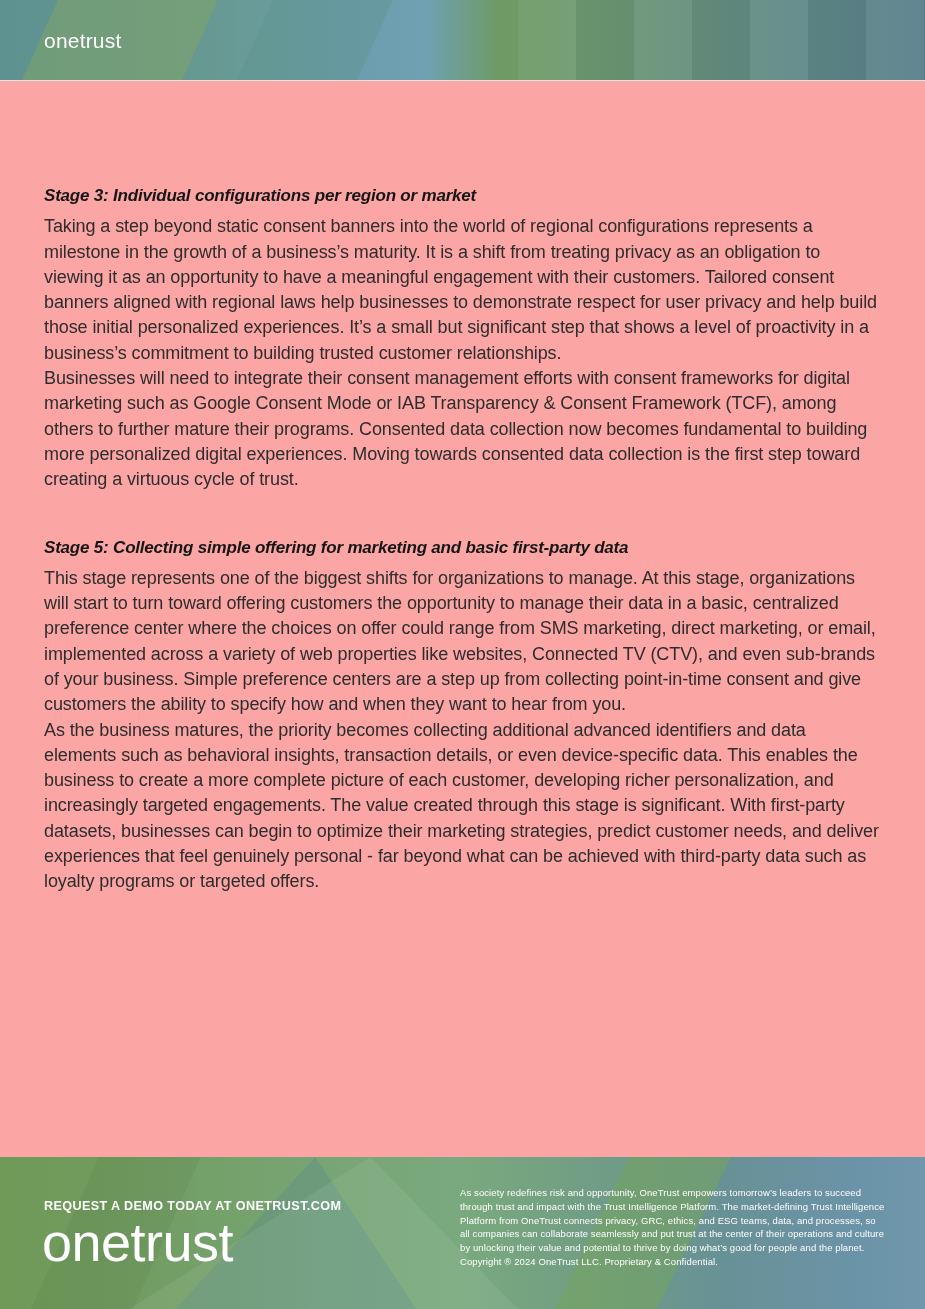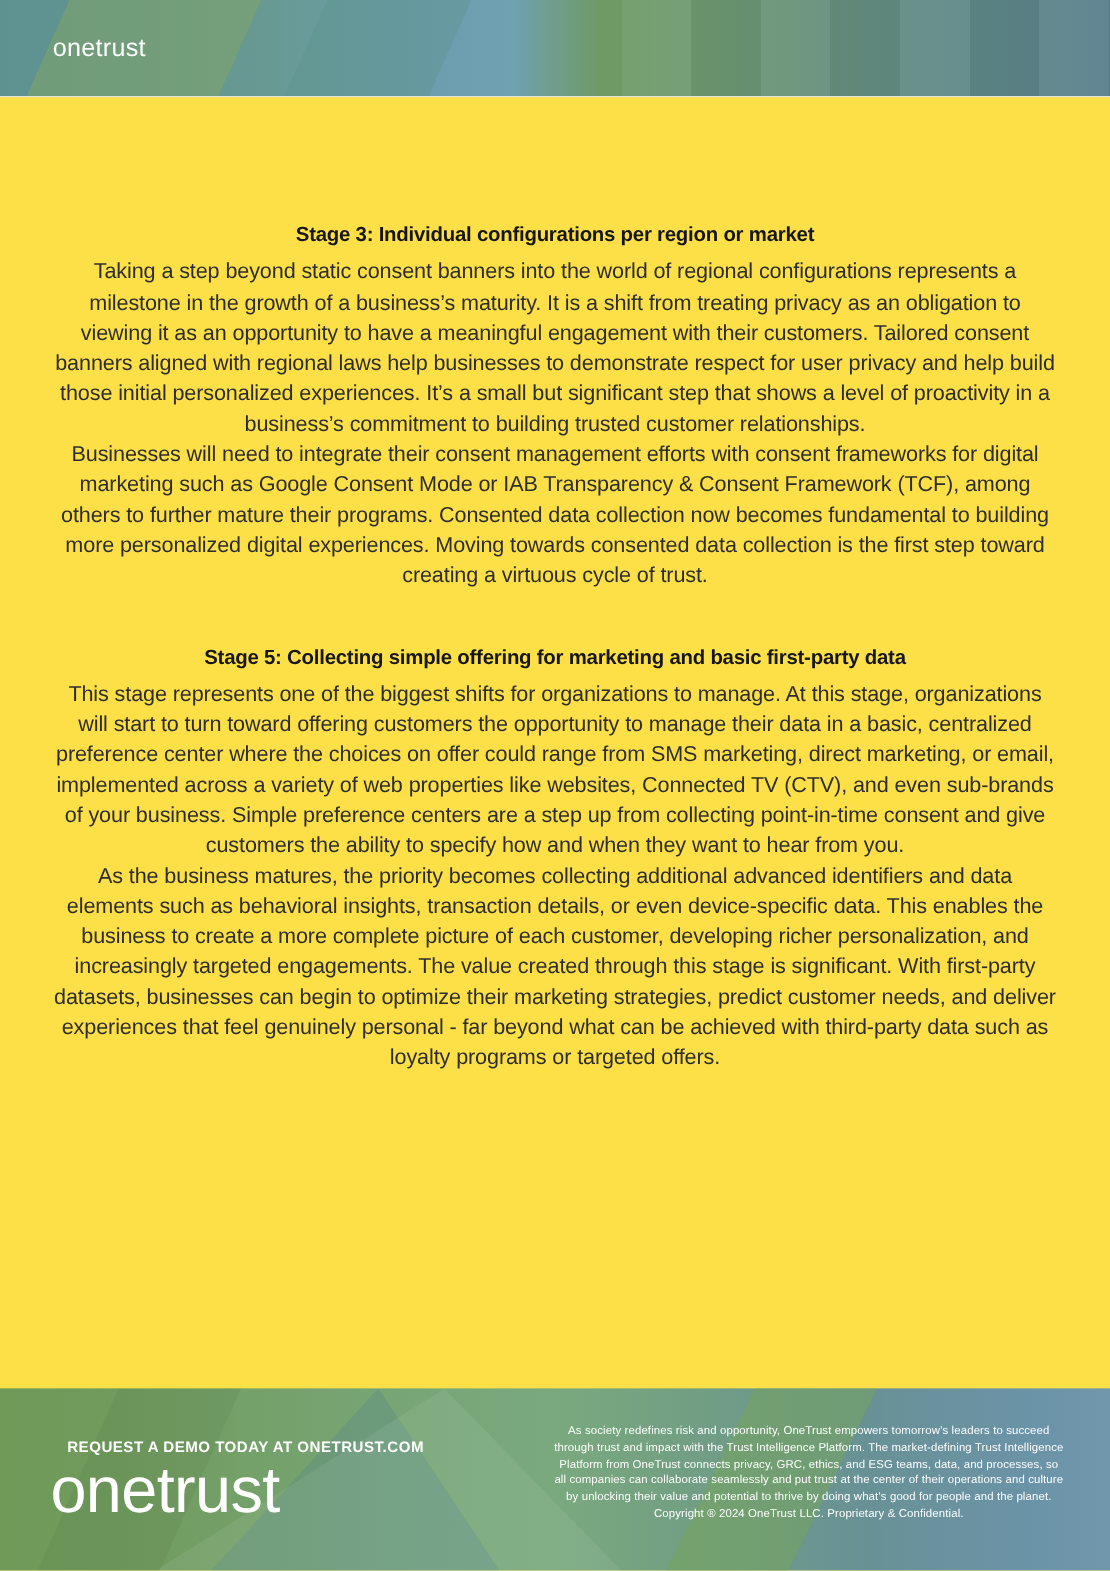--- a/index.html
+++ b/index.html
@@ -4,23 +4,22 @@
 <style>
   * { margin: 0; padding: 0; box-sizing: border-box; }
   html, body { background: #e9e9e9; }
   body { font-family: "Liberation Sans", "DejaVu Sans", sans-serif; }
 
   .page {
     position: relative;
     width: 925px;
     height: 1309px;
     margin: 0 auto;
-    background: #fde047;
+    background: #fca5a5;
     overflow: hidden;
-    text-align: center;
   }
 
   
   .header {
     position: relative;
     height: 81px;
     overflow: hidden;
     background: linear-gradient(90deg,
       #5e9291 0%, #619490 12%, #689a93 24%, #6b9dae 38%, #6fa1b3 46%,
       #6f9a64 54%, #6e9a6e 62%, #668f7b 74%, #5f8987 86%, #597f8c 100%);
@@ -58,20 +57,21 @@
     padding: 0 44px;
   }
   .section:first-child .section-heading { margin-top: 104px; }
   .section-heading {
     margin: 44px 0 8px 0;
     font-size: 17px;
     font-weight: 700;
     letter-spacing: -0.2px;
     color: #161616;
     line-height: 1.25;
+    font-style: italic;
   }
   .section-body {
     font-size: 18px;
     letter-spacing: -0.1px;
     line-height: 25.3px;
     color: #2d2d2d;
   }
 
   
   .footer {
@@ -98,21 +98,21 @@
     background: rgba(118, 164, 92, 0.55);
     transform: skewX(-26deg);
   }
   .footer .art-shade-left {
     position: absolute; top: -30px; bottom: -30px; left: 7%; width: 11%;
     background: rgba(0,0,0,0.045);
     transform: skewX(-24deg);
   }
   .footer-cta {
     position: absolute;
-    left: 56px; top: 42px;
+    left: 44px; top: 42px;
     z-index: 2;
     color: #ffffff;
     font-size: 12.6px;
     font-weight: 700;
     letter-spacing: 0.4px;
     cursor: pointer;
   }
   .footer-logo {
     position: absolute;
     left: 42px; top: 58px;

